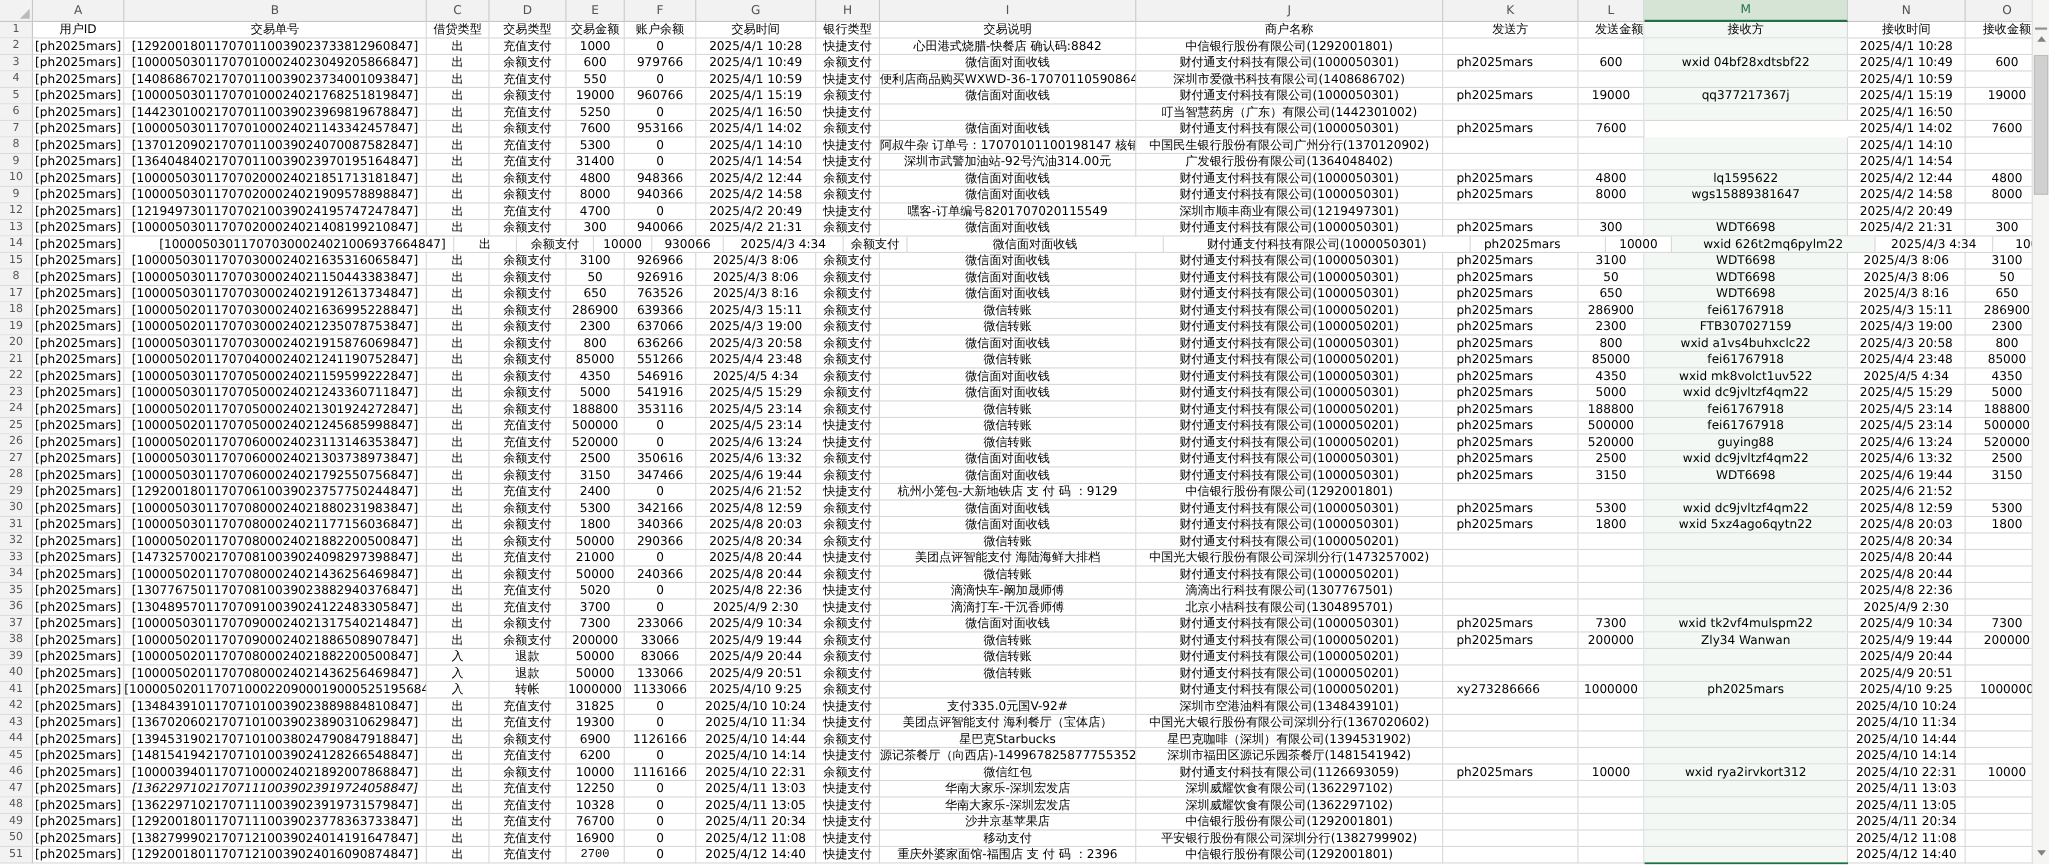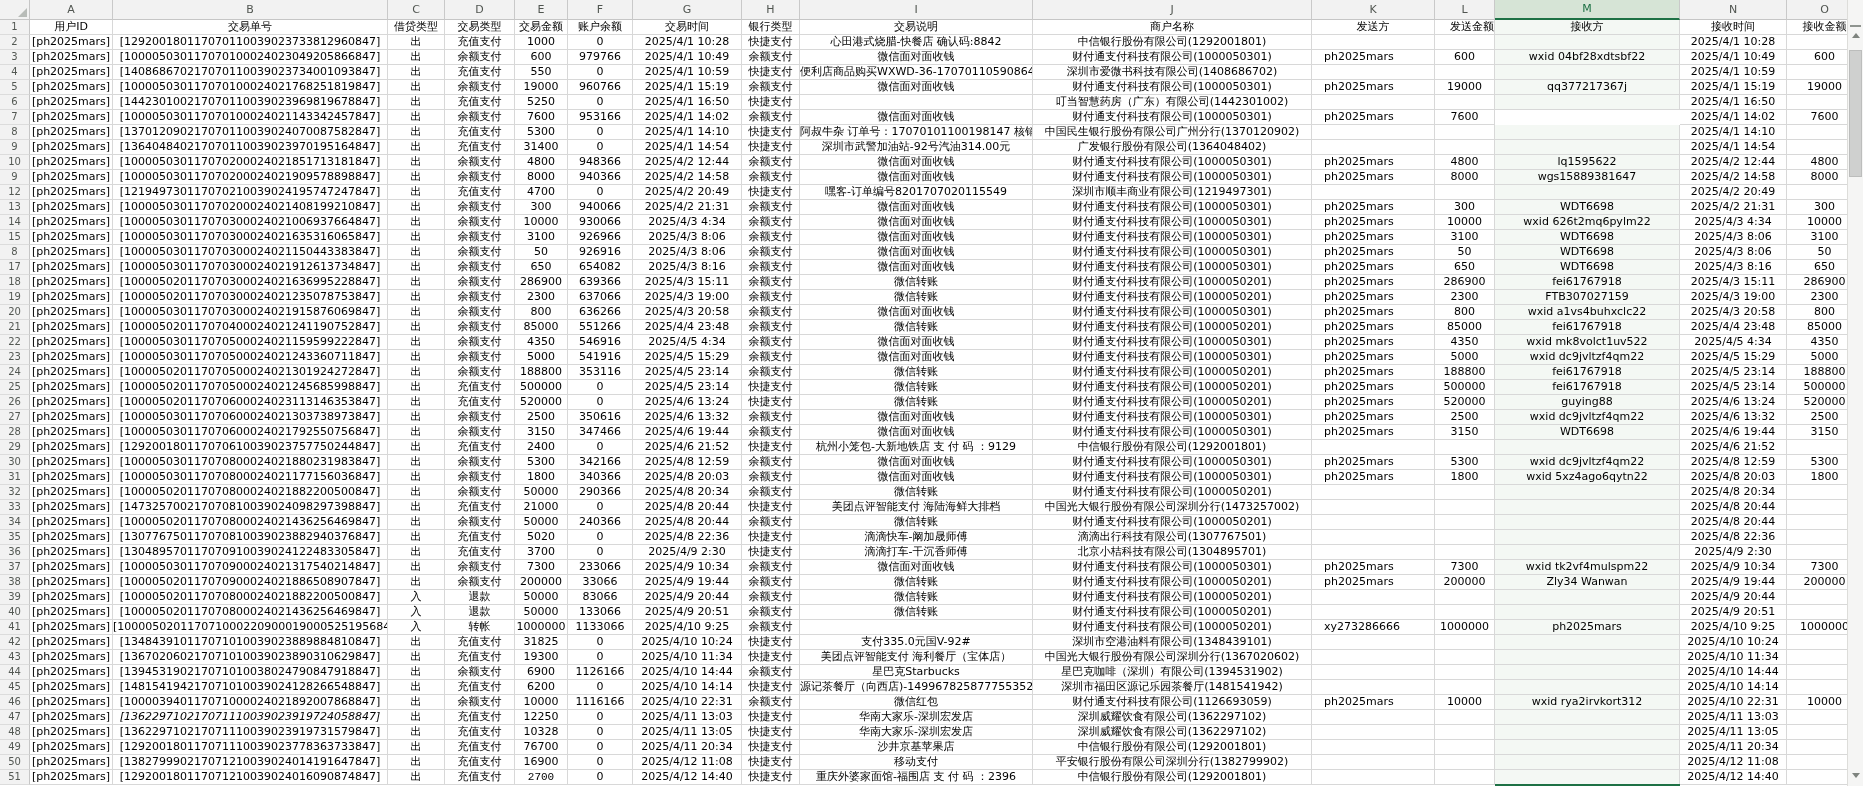--- a/index.html
+++ b/index.html
@@ -298,21 +298,21 @@
         <div class="cell" style="width: 279px; min-width: 279px;">财付通支付科技有限公司(1000050301)</div>
         <div class="cell left" style="width: 123px; min-width: 123px;">ph2025mars</div>
         <div class="cell" style="width: 60px; min-width: 60px;">300</div>
         <div class="cell mcol" style="width: 185px; min-width: 185px;">WDT6698</div>
         <div class="cell" style="width: 107px; min-width: 107px;">2025/4/2 21:31</div>
         <div class="cell" style="width: 76px; min-width: 76px;">300</div>
       </div>
       <div class="row">
         <div class="rownum">14</div>
         <div class="cell" style="width: 83px; min-width: 83px;">[ph2025mars]</div>
-        <div class="cell" style="width: 275px; min-width: 275px;">[100005030117070300024021006937664847]</div>
+        <div class="cell" style="width: 275px; min-width: 275px; margin-left: 25px;">[100005030117070300024021006937664847]</div>
         <div class="cell" style="width: 57px; min-width: 57px;">出</div>
         <div class="cell" style="width: 70px; min-width: 70px;">余额支付</div>
         <div class="cell" style="width: 53px; min-width: 53px;">10000</div>
         <div class="cell" style="width: 65px; min-width: 65px;">930066</div>
         <div class="cell" style="width: 109px; min-width: 109px;">2025/4/3 4:34</div>
         <div class="cell" style="width: 58px; min-width: 58px;">余额支付</div>
         <div class="cell" style="width: 233px; min-width: 233px;">微信面对面收钱</div>
         <div class="cell" style="width: 279px; min-width: 279px;">财付通支付科技有限公司(1000050301)</div>
         <div class="cell left" style="width: 123px; min-width: 123px;">ph2025mars</div>
         <div class="cell" style="width: 60px; min-width: 60px;">10000</div>
@@ -356,21 +356,21 @@
         <div class="cell" style="width: 107px; min-width: 107px;">2025/4/3 8:06</div>
         <div class="cell" style="width: 76px; min-width: 76px;">50</div>
       </div>
       <div class="row">
         <div class="rownum">17</div>
         <div class="cell" style="width: 83px; min-width: 83px;">[ph2025mars]</div>
         <div class="cell" style="width: 275px; min-width: 275px;">[100005030117070300024021912613734847]</div>
         <div class="cell" style="width: 57px; min-width: 57px;">出</div>
         <div class="cell" style="width: 70px; min-width: 70px;">余额支付</div>
         <div class="cell" style="width: 53px; min-width: 53px;">650</div>
-        <div class="cell" style="width: 65px; min-width: 65px;">654082</div>
+        <div class="cell" style="width: 65px; min-width: 65px;">763526</div>
         <div class="cell" style="width: 109px; min-width: 109px;">2025/4/3 8:16</div>
         <div class="cell" style="width: 58px; min-width: 58px;">余额支付</div>
         <div class="cell" style="width: 233px; min-width: 233px;">微信面对面收钱</div>
         <div class="cell" style="width: 279px; min-width: 279px;">财付通支付科技有限公司(1000050301)</div>
         <div class="cell left" style="width: 123px; min-width: 123px;">ph2025mars</div>
         <div class="cell" style="width: 60px; min-width: 60px;">650</div>
         <div class="cell mcol" style="width: 185px; min-width: 185px;">WDT6698</div>
         <div class="cell" style="width: 107px; min-width: 107px;">2025/4/3 8:16</div>
         <div class="cell" style="width: 76px; min-width: 76px;">650</div>
       </div>

